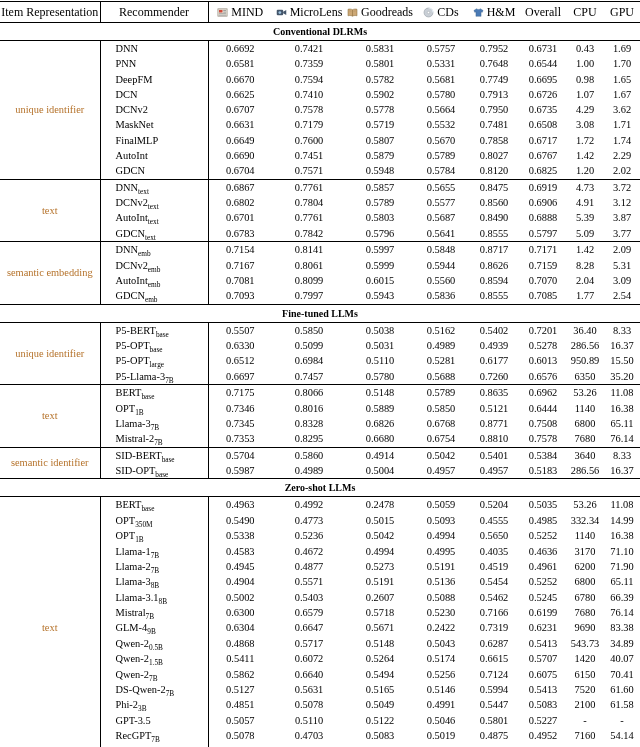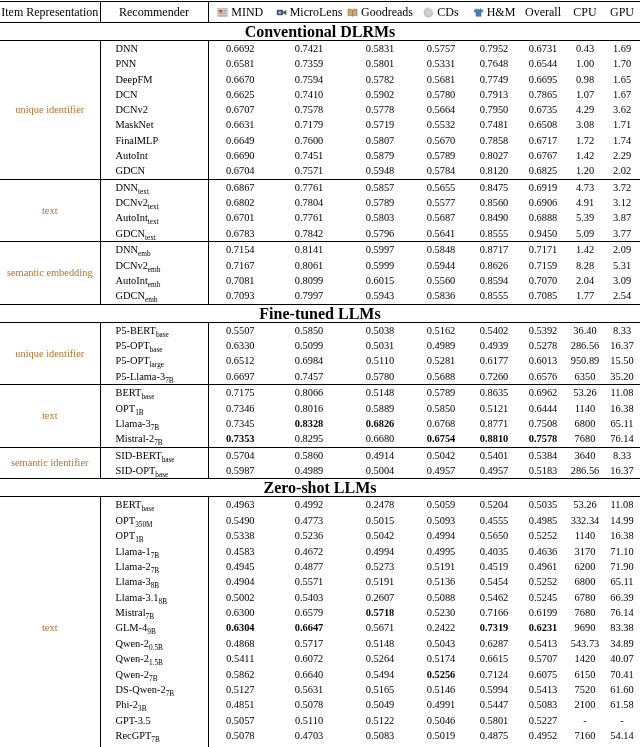--- a/index.html
+++ b/index.html
@@ -5,27 +5,27 @@
   *{box-sizing:border-box;margin:0;padding:0}
   html,body{background:#ffffff}
   body{width:640px;height:747px;font-family:"Liberation Serif",serif;color:#000;overflow:hidden}
   #page{width:640px;height:747px;padding:1px 0;background:#fff}
   table{border-collapse:collapse;width:640px;table-layout:fixed;
         border-top:1.6px solid #000;border-bottom:1.6px solid #000}
   th,td{font-size:10.4px;line-height:15.3px;height:15.3px;text-align:center;
         white-space:nowrap;overflow:hidden;font-weight:normal}
   thead th{font-weight:normal;font-size:12px;height:20px;line-height:20px;border-bottom:1.1px solid #000}
   .c0,.c1{border-right:1px solid #000}
-  .section-row td{font-weight:bold;font-size:16px;height:17px;line-height:17px;
+  .section-row td{font-weight:bold;font-size:10px;height:17px;line-height:17px;
         border-top:1px solid #000;border-bottom:1px solid #000}
   .group-start td{border-top:1px solid #000}
   .name-cell{text-align:left;padding-left:15px}
   .group-label{vertical-align:middle}
   sub{font-size:7.3px;line-height:1}
-  .best{font-weight:bold}
+  .best{font-weight:normal}
   .second{}
   .hicon{display:inline-block;width:11px;height:11px;vertical-align:-1.5px;margin-right:3px}
   .hicon svg{width:11px;height:11px;display:block}
 </style>
 </head>
 <body>
 
 <div id="page">
   <table>
     <colgroup>
@@ -114,21 +114,21 @@
           <td class="val">0.98</td>
           <td class="val">1.65</td>
         </tr>
         <tr class="data-row">
           <td class="c1 name-cell"><span>DCN</span></td>
           <td class="val">0.6625</td>
           <td class="val">0.7410</td>
           <td class="val">0.5902</td>
           <td class="val">0.5780</td>
           <td class="val">0.7913</td>
-          <td class="val">0.7865</td>
+          <td class="val">0.6726</td>
           <td class="val">1.07</td>
           <td class="val">1.67</td>
         </tr>
         <tr class="data-row">
           <td class="c1 name-cell"><span>DCNv2</span></td>
           <td class="val">0.6707</td>
           <td class="val">0.7578</td>
           <td class="val">0.5778</td>
           <td class="val">0.5664</td>
           <td class="val">0.7950</td>
@@ -214,21 +214,21 @@
           <td class="val">5.39</td>
           <td class="val">3.87</td>
         </tr>
         <tr class="data-row">
           <td class="c1 name-cell"><span>GDCN</span><sub>text</sub></td>
           <td class="val">0.6783</td>
           <td class="val">0.7842</td>
           <td class="val">0.5796</td>
           <td class="val">0.5641</td>
           <td class="val">0.8555</td>
-          <td class="val">0.9450</td>
+          <td class="val">0.5797</td>
           <td class="val">5.09</td>
           <td class="val">3.77</td>
         </tr>
         <tr class="data-row group-start">
           <td rowspan="4" class="c0 group-label" style="color: rgb(181, 114, 42);">semantic embedding</td>
           <td class="c1 name-cell"><span>DNN</span><sub>emb</sub></td>
           <td class="val">0.7154</td>
           <td class="val">0.8141</td>
           <td class="val">0.5997</td>
           <td class="val">0.5848</td>
@@ -274,21 +274,21 @@
           <td colspan="10">Fine-tuned LLMs</td>
         </tr>
         <tr class="data-row group-start">
           <td rowspan="4" class="c0 group-label" style="color: rgb(181, 114, 42);">unique identifier</td>
           <td class="c1 name-cell"><span>P5-BERT</span><sub>base</sub></td>
           <td class="val">0.5507</td>
           <td class="val">0.5850</td>
           <td class="val">0.5038</td>
           <td class="val">0.5162</td>
           <td class="val">0.5402</td>
-          <td class="val">0.5392</td>
+          <td class="val">0.7201</td>
           <td class="val">36.40</td>
           <td class="val">8.33</td>
         </tr>
         <tr class="data-row">
           <td class="c1 name-cell"><span>P5-OPT</span><sub>base</sub></td>
           <td class="val">0.6330</td>
           <td class="val">0.5099</td>
           <td class="val">0.5031</td>
           <td class="val">0.4989</td>
           <td class="val">0.4939</td>

